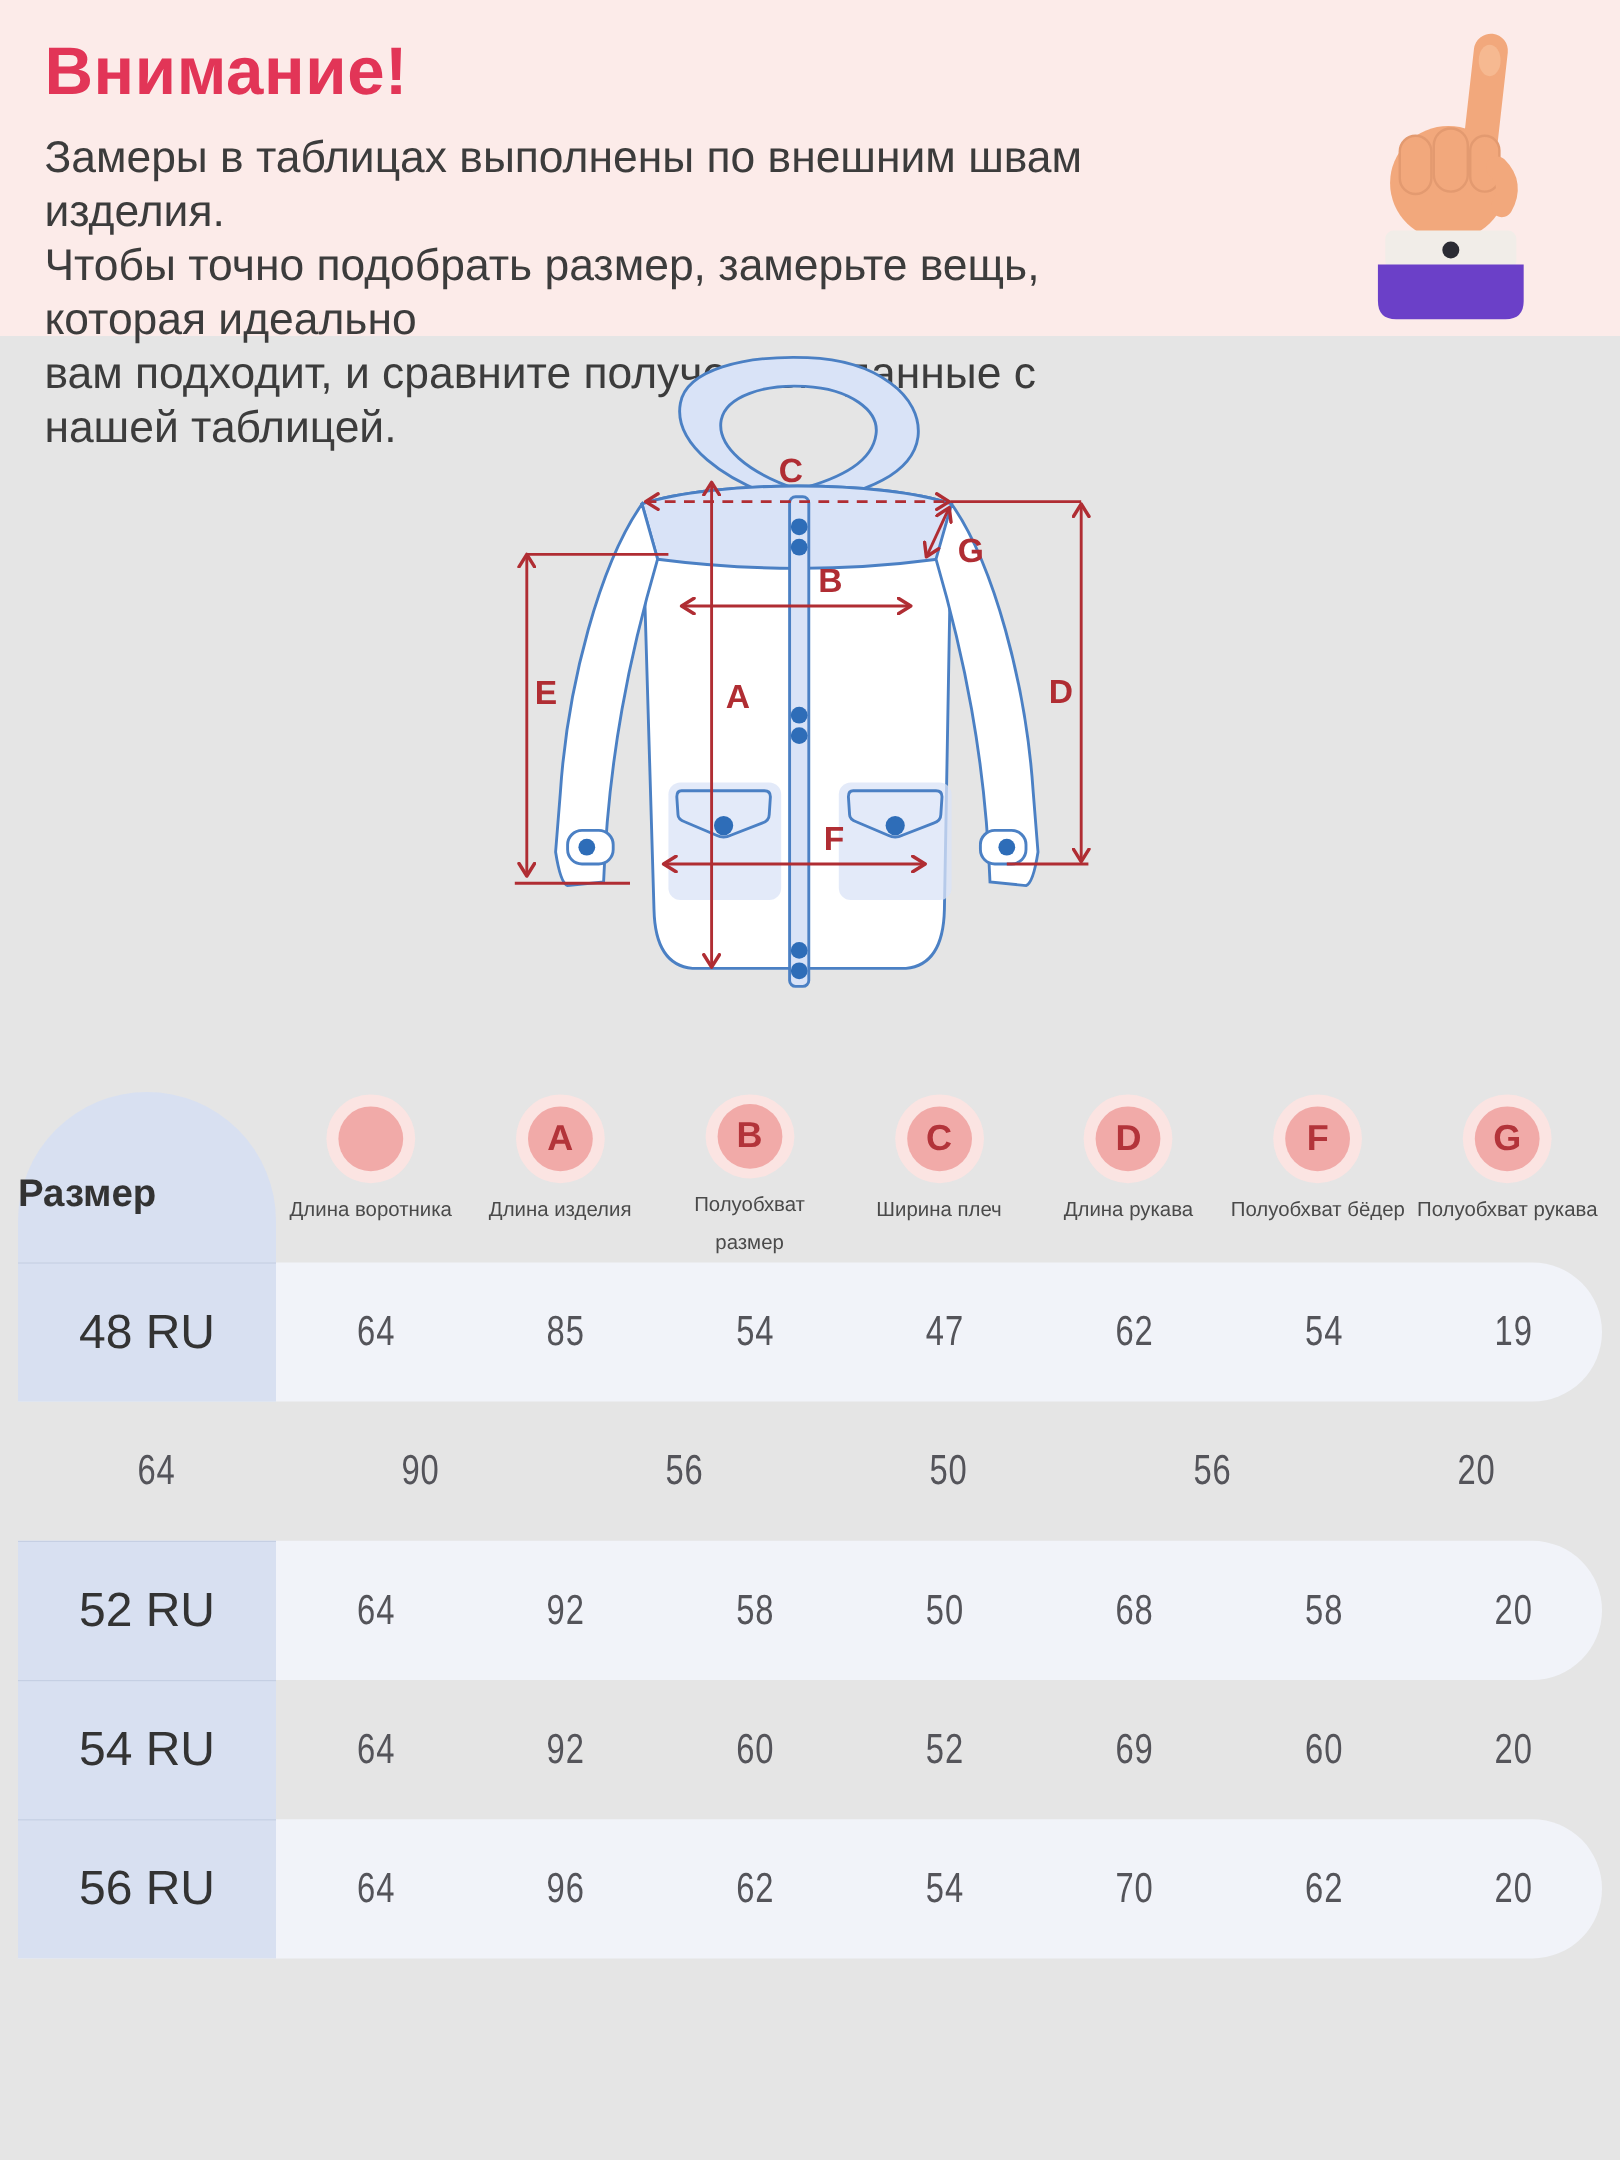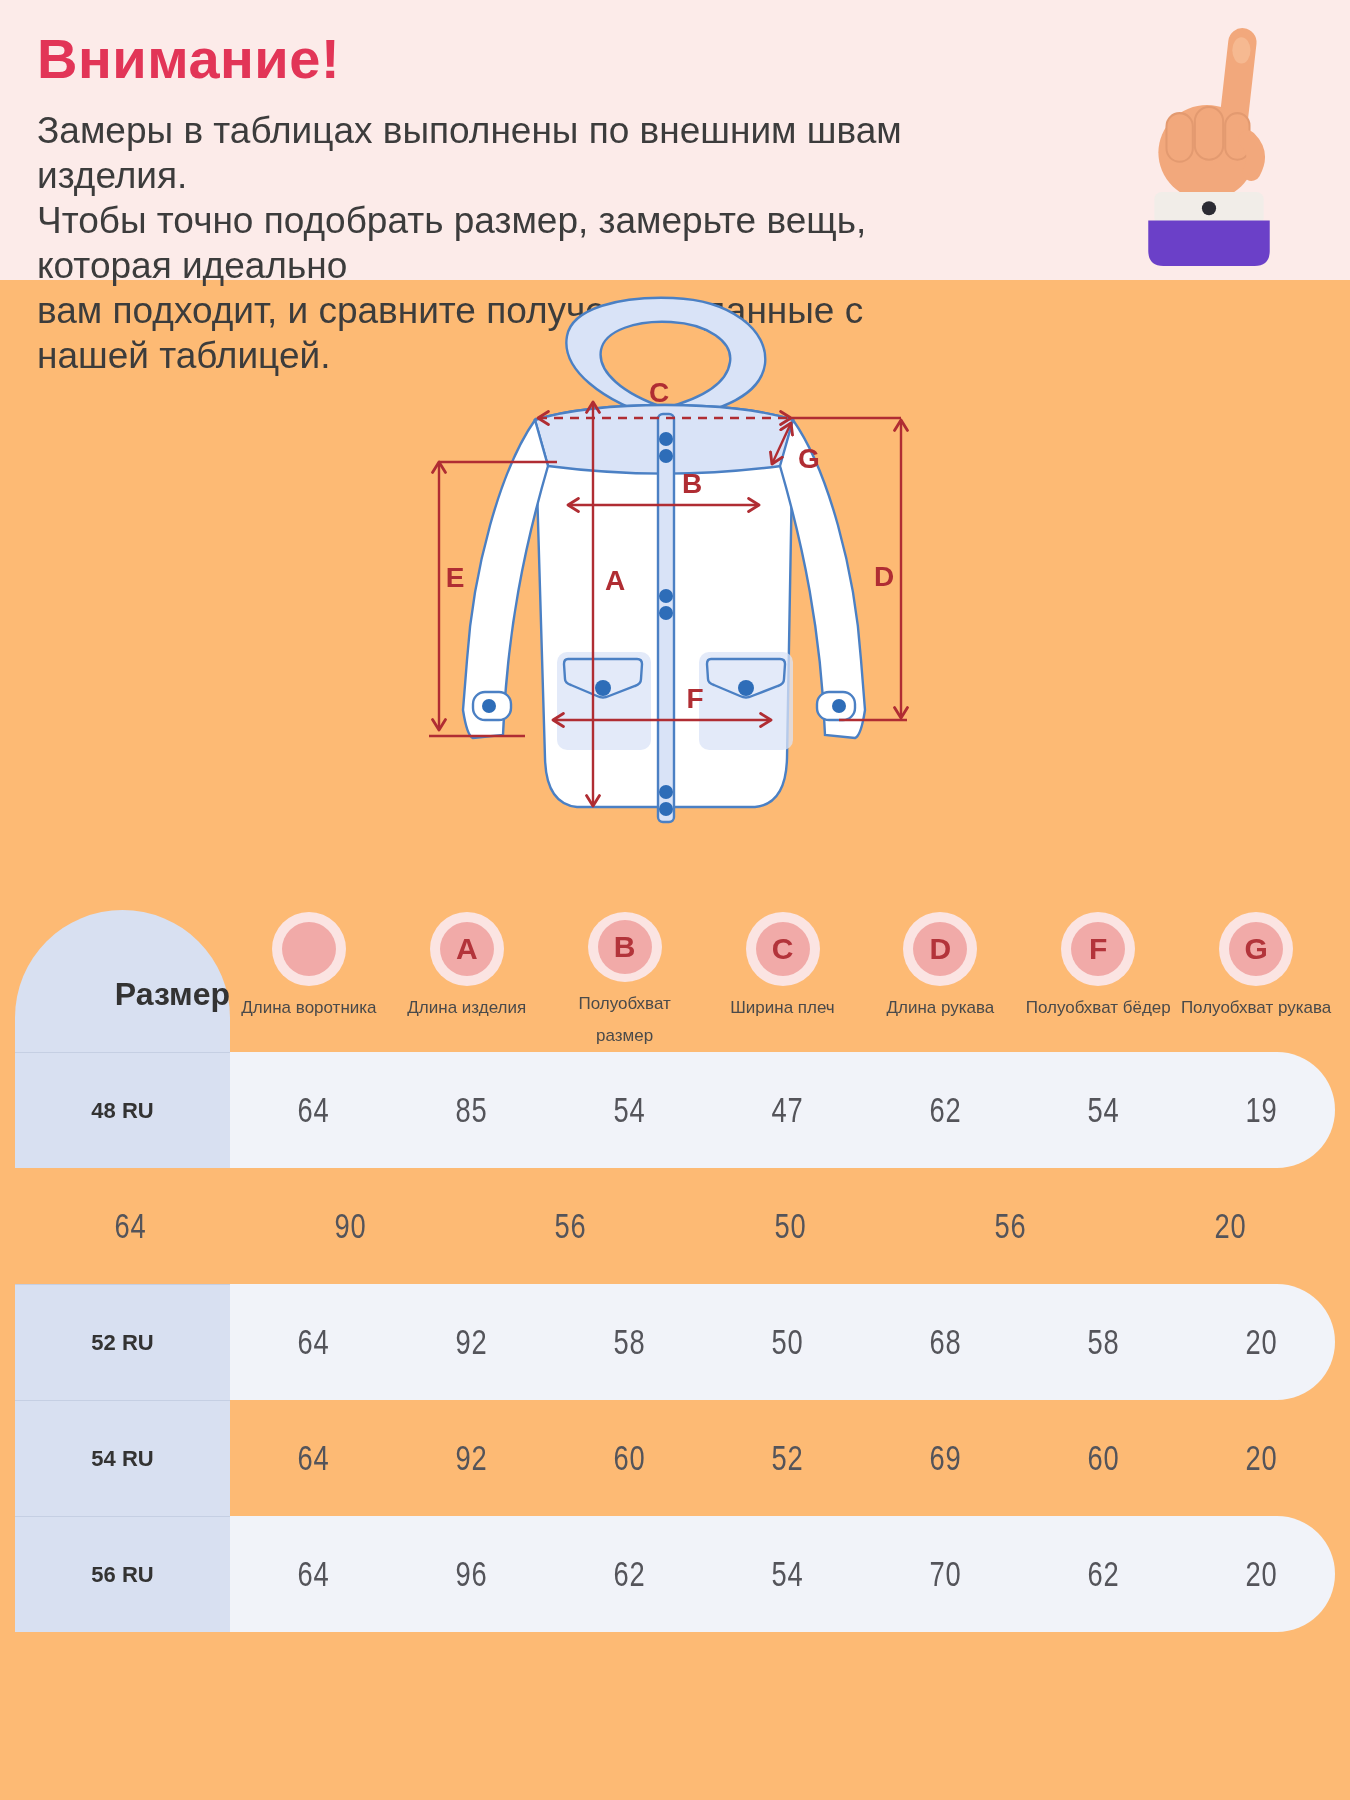--- a/index.html
+++ b/index.html
@@ -5,21 +5,21 @@
   :root{
     --band_bg:#fcebe9; --title_red:#e23557; --text_dark:#3c3c3c;
     --outline_blue:#4b80c4; --fill_blue:#d9e3f7; --button_blue:#2e6db8;
     --measure_red:#b02d33; --stripe_bg:#f1f3f9; --sizecol_bg:#d8e0f1;
     --value_text:#54545a; --label_text:#4a4a4a; --badge_halo:#fbe4e2;
     --badge_inner:#f1aaa8; --badge_letter:#b3343a; --hand_skin:#f2a87c;
     --hand_skin_dark:#e39a70; --hand_sleeve:#6b40c8; --hand_cuff:#f1ede8;
   }
   *{margin:0;padding:0;box-sizing:border-box;}
   html,body{background:#fff;}
-  .page{position:relative;width:1350px;height:1800px;background:#fdba74;
+  .page{position:relative;width:1350px;height:1800px;background:#e5e5e5;
         font-family:"Liberation Sans",sans-serif;overflow:hidden;}
 
   
   .notice{position:relative;width:100%;height:280px;background:var(--band_bg);}
   .notice h1{position:absolute;left:37px;top:26px;font-size:56px;font-weight:700;
              color:var(--title_red);letter-spacing:.5px;}
   .notice p{position:absolute;left:37px;top:108px;width:870px;font-size:37px;
             line-height:45px;color:var(--text_dark);white-space:pre-line;}
   .hand{position:absolute;left:1128px;top:20px;width:162px;height:248px;}
 
@@ -32,37 +32,37 @@
   .j-btn{fill:var(--button_blue);}
   .m-line{stroke:var(--measure_red);stroke-width:2.4;fill:none;}
   .m-dash{stroke-dasharray:9 7;}
   .m-letter{font:700 28px "Liberation Sans",sans-serif;fill:var(--measure_red);text-anchor:middle;}
 
   
   .size-table{margin:0 15px;}
   .thead{display:flex;height:142px;}
   .size-arch{width:215px;height:142px;background:var(--sizecol_bg);
              border-radius:108px 108px 0 0;display:flex;align-items:center;
-             justify-content:flex-end;padding-top:26px;}
+             justify-content:flex-start;padding-top:26px;}
   .size-arch span{font-size:32px;font-weight:700;color:#333;}
   .cols{flex:1;display:flex;}
   .col-head{flex:1;display:flex;flex-direction:column;align-items:center;padding-top:2px;}
   .badge{width:74px;height:74px;border-radius:50%;background:var(--badge_halo);
          display:flex;align-items:center;justify-content:center;}
   .badge-letter{width:54px;height:54px;border-radius:50%;background:var(--badge_inner);
                 text-align:center;line-height:54px;font-size:30px;font-weight:700;
                 color:var(--badge_letter);}
   .col-label{margin-top:6px;font-size:17px;line-height:32px;color:var(--label_text);
              text-align:center;max-width:152px;}
   .tbody .row{display:flex;height:116px;border-radius:0 58px 58px 0;}
   .tbody .row:nth-child(odd){background:var(--stripe_bg);}
   .size-cell{width:215px;height:100%;background:var(--sizecol_bg);
              border-top:1px solid #c5cfe3;display:flex;align-items:center;
              justify-content:center;}
-  .size-cell span{font-size:22px;font-weight:700;color:#333;}
+  .size-cell span{font-size:40px;font-weight:400;color:#333;}
   .value-cell{flex:1;display:flex;align-items:center;justify-content:center;margin-left:10px;}
   .num{font-size:35px;font-weight:400;color:var(--value_text);
        transform:scaleX(.78);letter-spacing:1px;}
 </style>
 </head>
 <body>
 
 <div class="page">
 
   <header class="notice">

